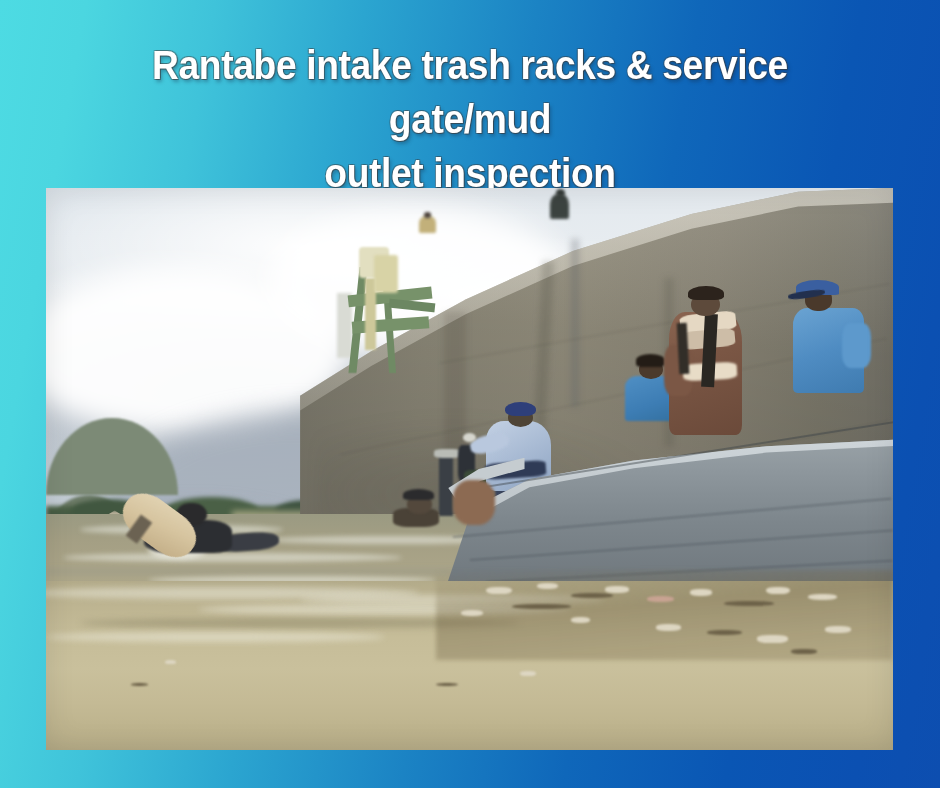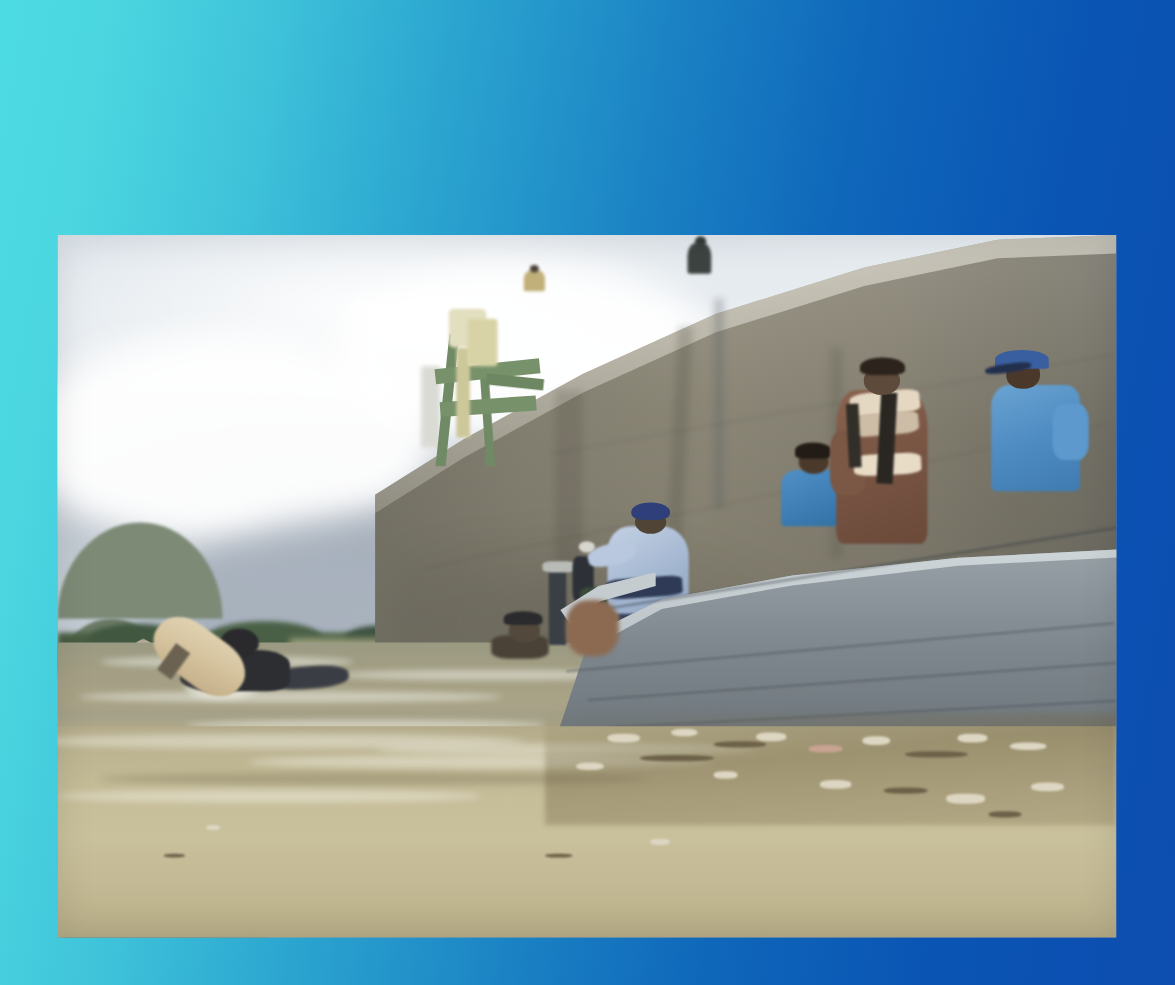--- a/index.html
+++ b/index.html
@@ -383,20 +383,24 @@
     left:0; top:0; width:100%; height:100%;
     box-shadow:inset 0 0 30px rgba(0,0,0,.10);
     pointer-events:none;
   }
 </style>
 </head>
 <body>
 
 <div class="slide">
 
+  <div class="title-block">
+    <span class="title-line">Rantabe intake trash racks &amp; service gate/mud</span>
+    <span class="title-line">outlet inspection</span>
+  </div>
 
   <div class="photo">
 
     <div class="sky"></div>
     <div class="cloud c1"></div>
     <div class="cloud c3"></div>
     <div class="cloud c5"></div>
     <div class="cloud c2"></div>
     <div class="cloud c4"></div>
     <div class="cloud c6"></div>

